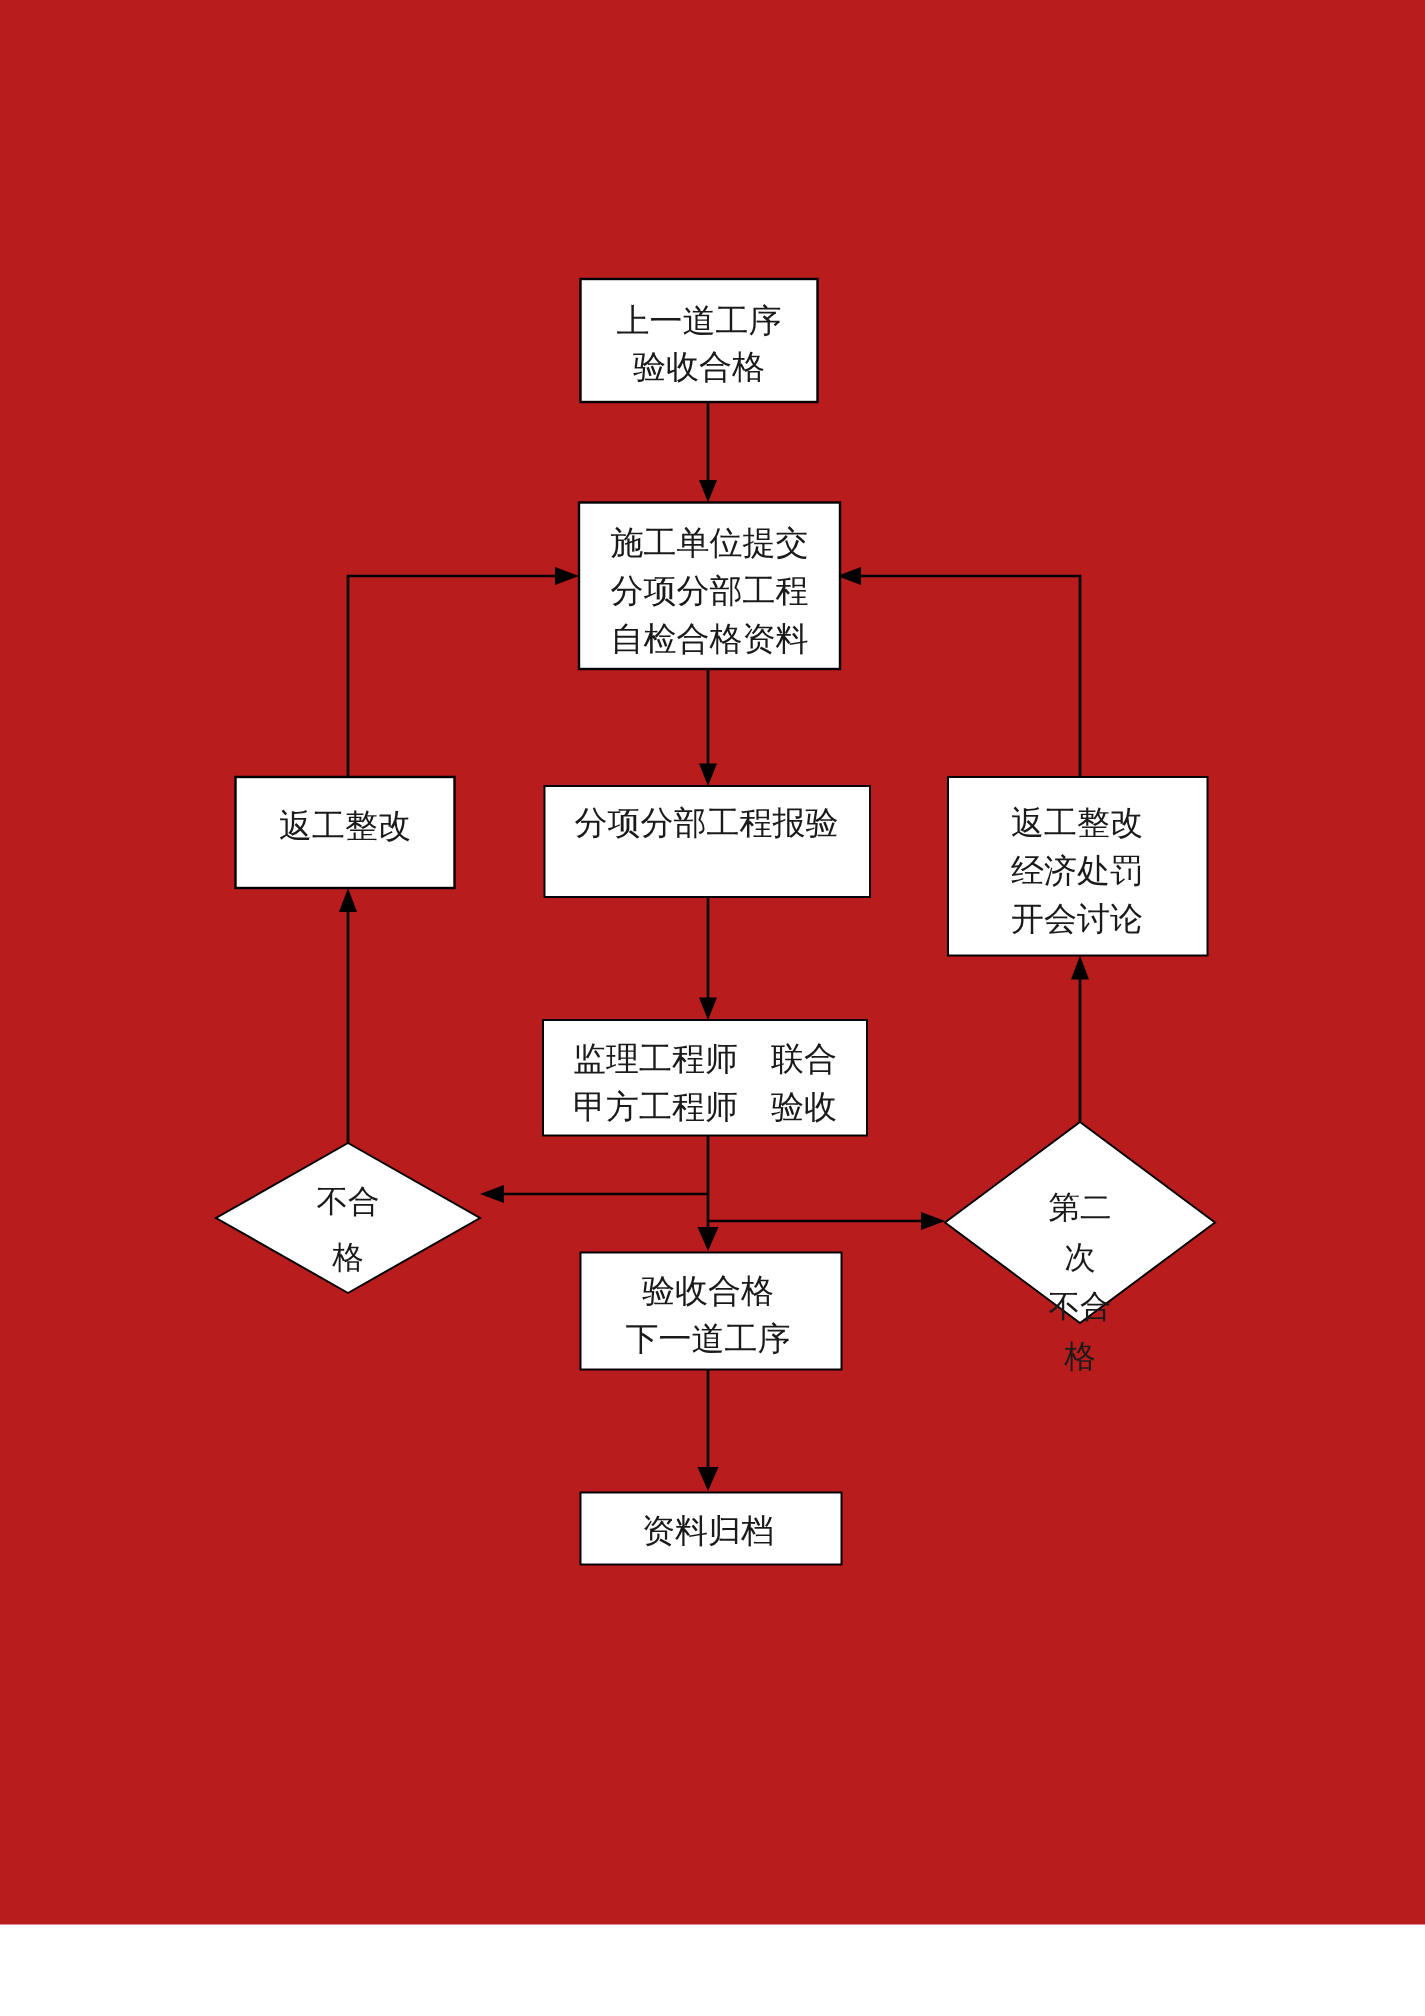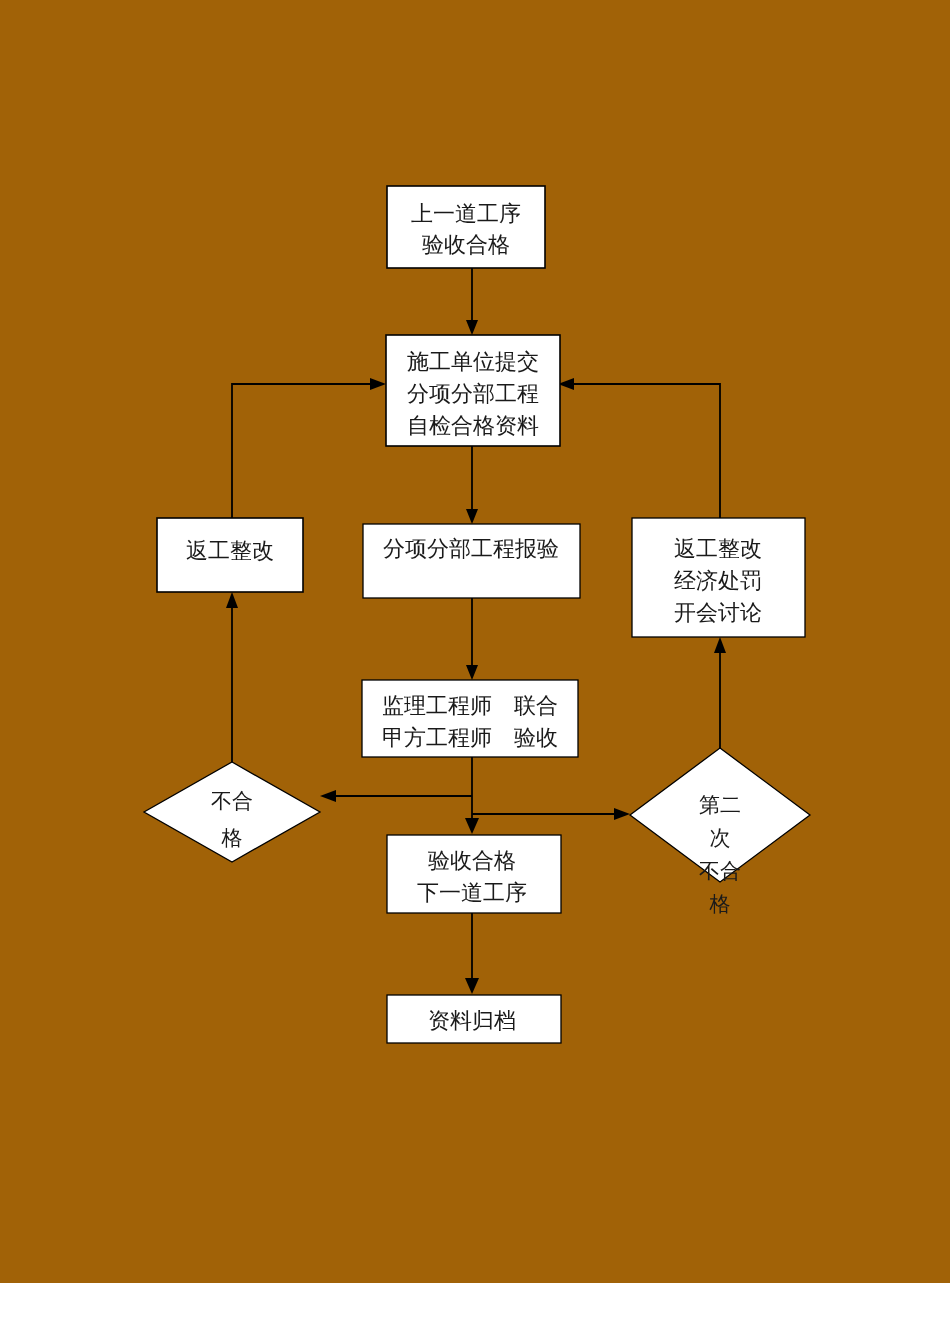--- a/index.html
+++ b/index.html
@@ -10,21 +10,21 @@
   body {
     width: 950px;
     height: 1344px;
     font-family: "Liberation Serif", "DejaVu Serif", serif;
     overflow: hidden;
   }
   #flowchart-root {
     position: relative;
     width: 950px;
     height: 1283px;
-    background: #a16207;
+    background: #b91c1c;
   }
   svg.flow {
     display: block;
     width: 950px;
     height: 1344px;
   }
   .node-shape {
     fill: #ffffff;
     stroke: #000000;
     stroke-width: 1.6;

